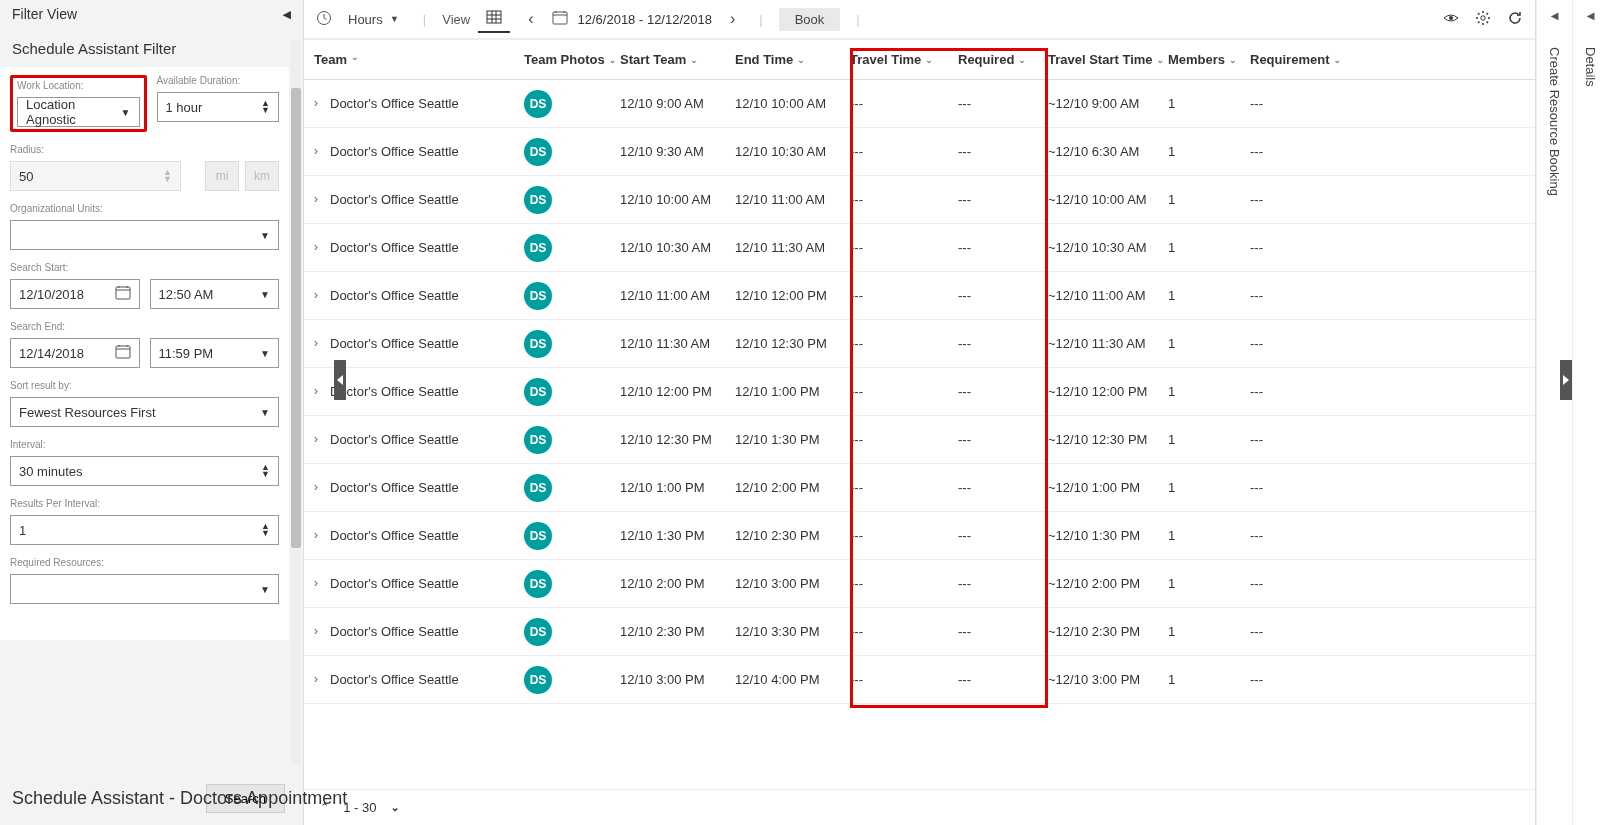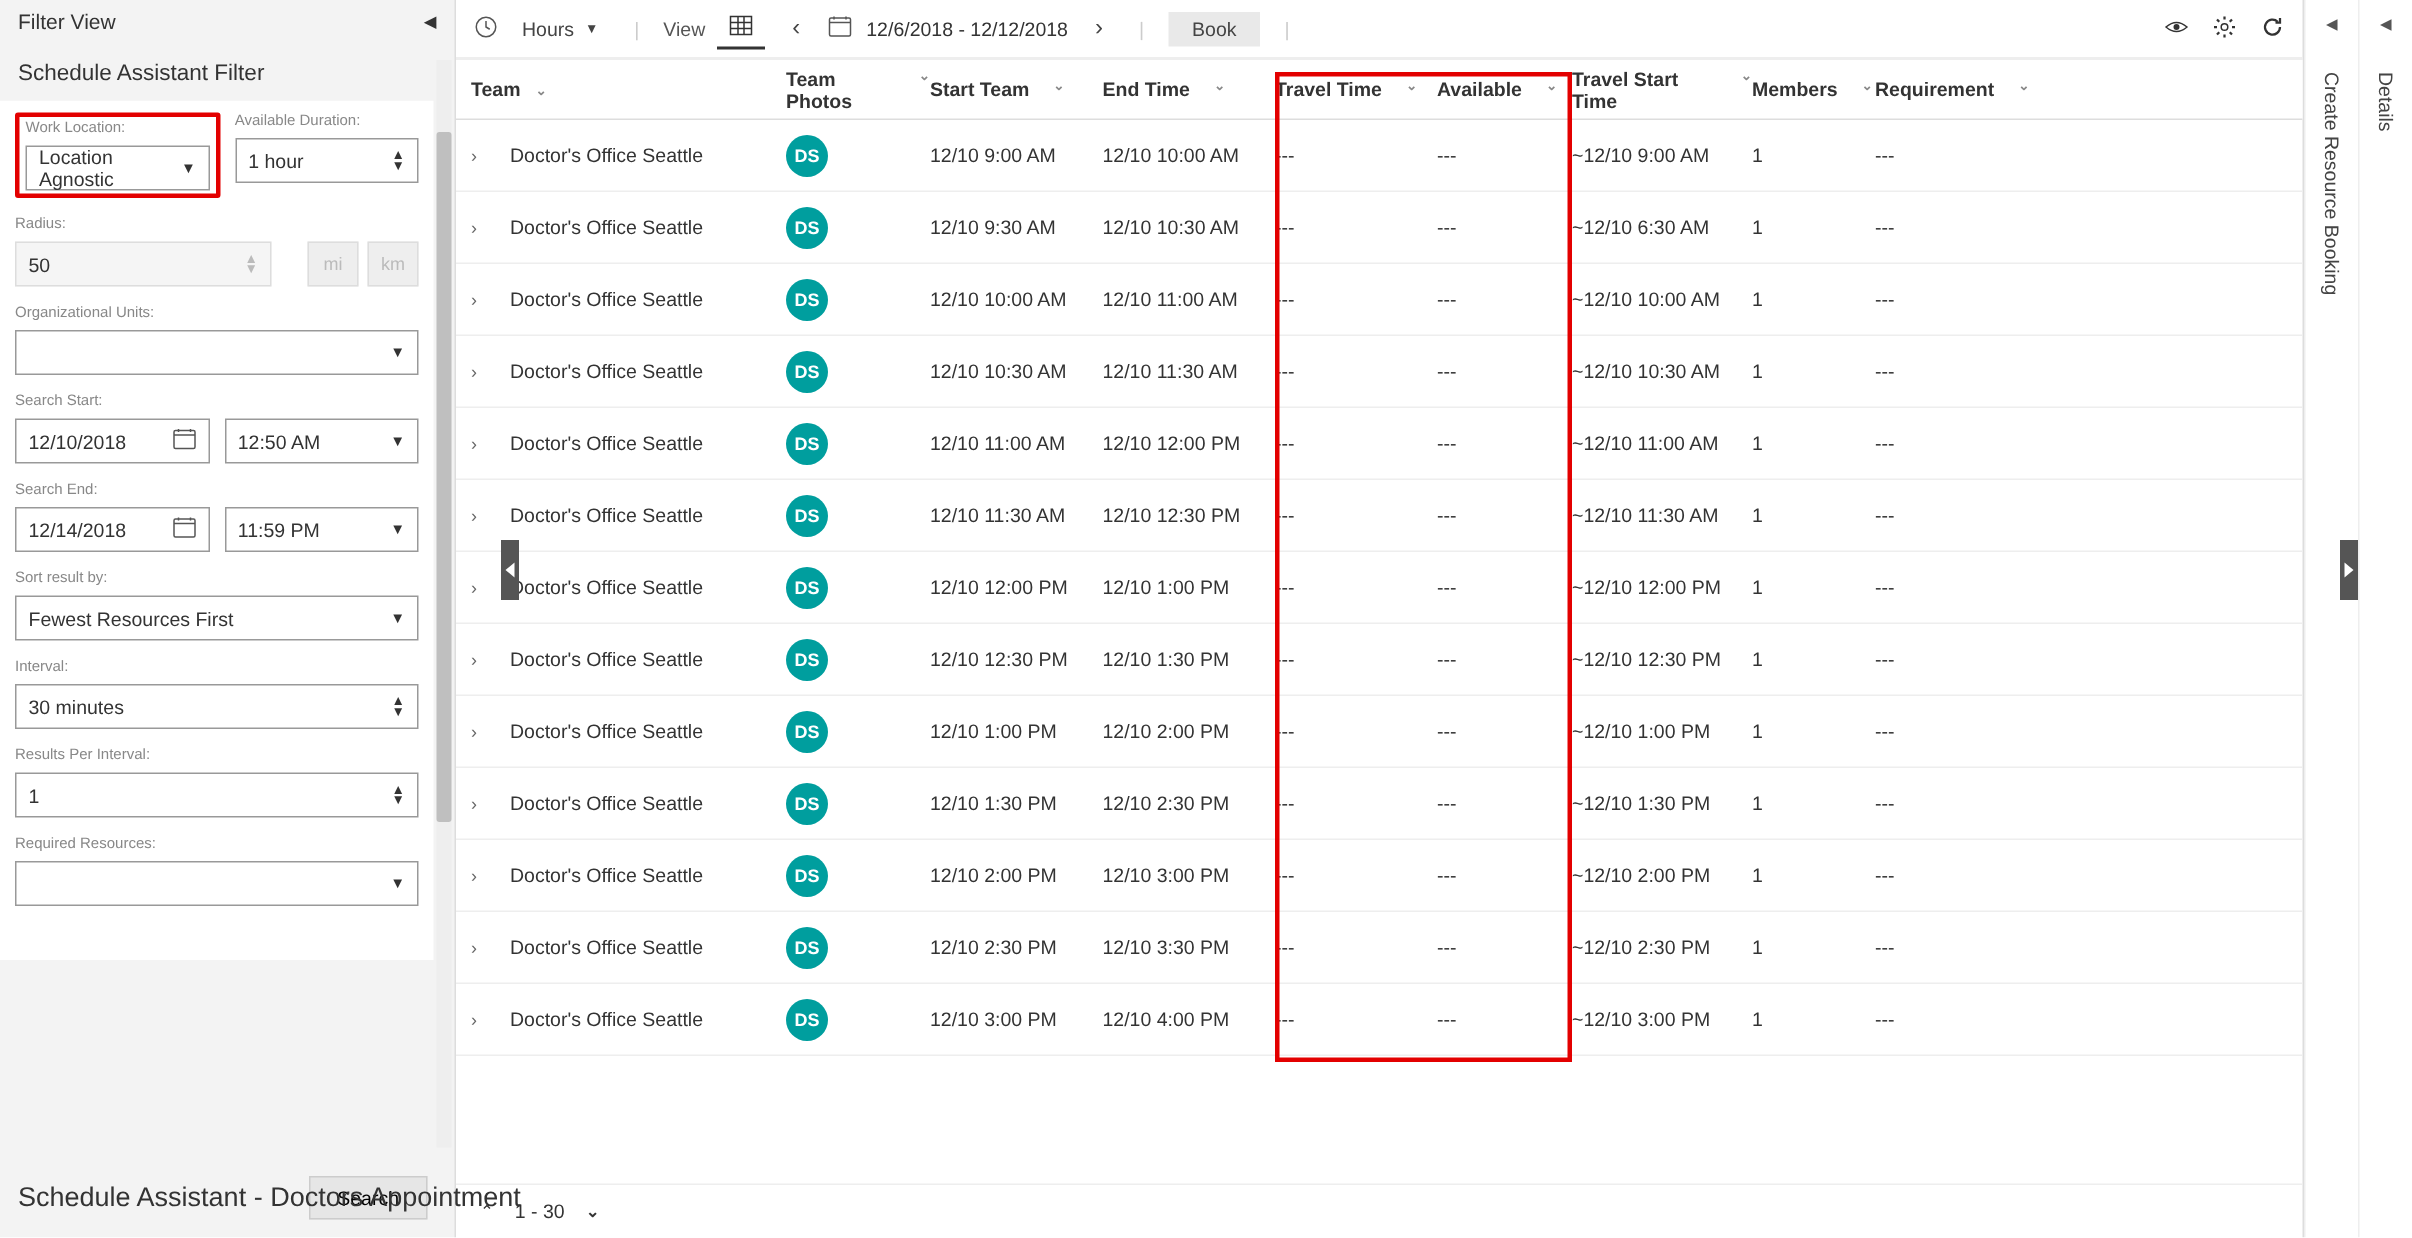--- a/index.html
+++ b/index.html
@@ -45,30 +45,30 @@
 .toolbar { height: 40px; border-bottom: 2px solid #eee; display: flex; align-items: center; padding: 0 12px; gap: 10px; }
 .tb-seg { display: flex; align-items: center; gap: 8px; color: #555; }
 .tb-sep { color: #ccc; padding: 0 6px; }
 .tb-btn { padding: 4px 8px; cursor: pointer; color: #444; display:flex; align-items:center; }
 .tb-btn.active-view { border-bottom: 2px solid #333; padding-bottom: 6px; }
 .tb-book { background: #e9e9e9; padding: 4px 16px; }
 .toolbar-right { margin-left: auto; display: flex; gap: 16px; }
 .icon { width: 16px; height: 16px; display: inline-block; }
 
 .grid-head { display: flex; align-items: center; height: 40px; border-bottom: 1px solid #ddd; background: #fff; padding-left: 10px; }
-.grid-head .col { display: flex; align-items: flex-start; gap: 16px; font-weight: 600; color: #333; }
+.grid-head .col { display: flex; align-items: center; gap: 4px; font-weight: 600; color: #333; }
 .grid-head .col .chev { font-size: 9px; color: #888; }
 
 .grid-body { flex: 1; overflow-y: auto; position: relative; }
 .grid-row { display: flex; align-items: center; height: 48px; border-bottom: 1px solid #eee; padding-left: 10px; }
 .grid-row .col { color: #333; }
 .avatar { width: 28px; height: 28px; border-radius: 50%; background: #009e9e; color: #fff; display: flex; align-items: center; justify-content: center; font-size: 12px; font-weight: 600; }
 .expand { color: #666; font-size: 12px; width: 16px; display:inline-block; }
 
-.col.c0 { width: 210px; display:flex; align-items:center; gap: 10px; }
+.col.c0 { width: 210px; display:flex; align-items:flex-start; }
 .col.c1 { width: 96px; }
 .col.c2 { width: 115px; }
 .col.c3 { width: 115px; }
 .col.c4 { width: 108px; }
 .col.c5 { width: 90px; }
 .col.c6 { width: 120px; }
 .col.c7 { width: 82px; }
 .col.c8 { width: 110px; }
 
 .grid-footer { height: 36px; border-top: 1px solid #eee; display: flex; align-items: center; gap: 14px; padding: 0 16px; }
@@ -324,21 +324,21 @@
         </div>
       <div class="col c3">
           <span>End Time</span>
           <span class="chev">⌄</span>
         </div>
       <div class="col c4">
           <span>Travel Time</span>
           <span class="chev">⌄</span>
         </div>
       <div class="col c5">
-          <span>Available</span>
+          <span>Required</span>
           <span class="chev">⌄</span>
         </div>
       <div class="col c6">
           <span>Travel Start Time</span>
           <span class="chev">⌄</span>
         </div>
       <div class="col c7">
           <span>Members</span>
           <span class="chev">⌄</span>
         </div>

